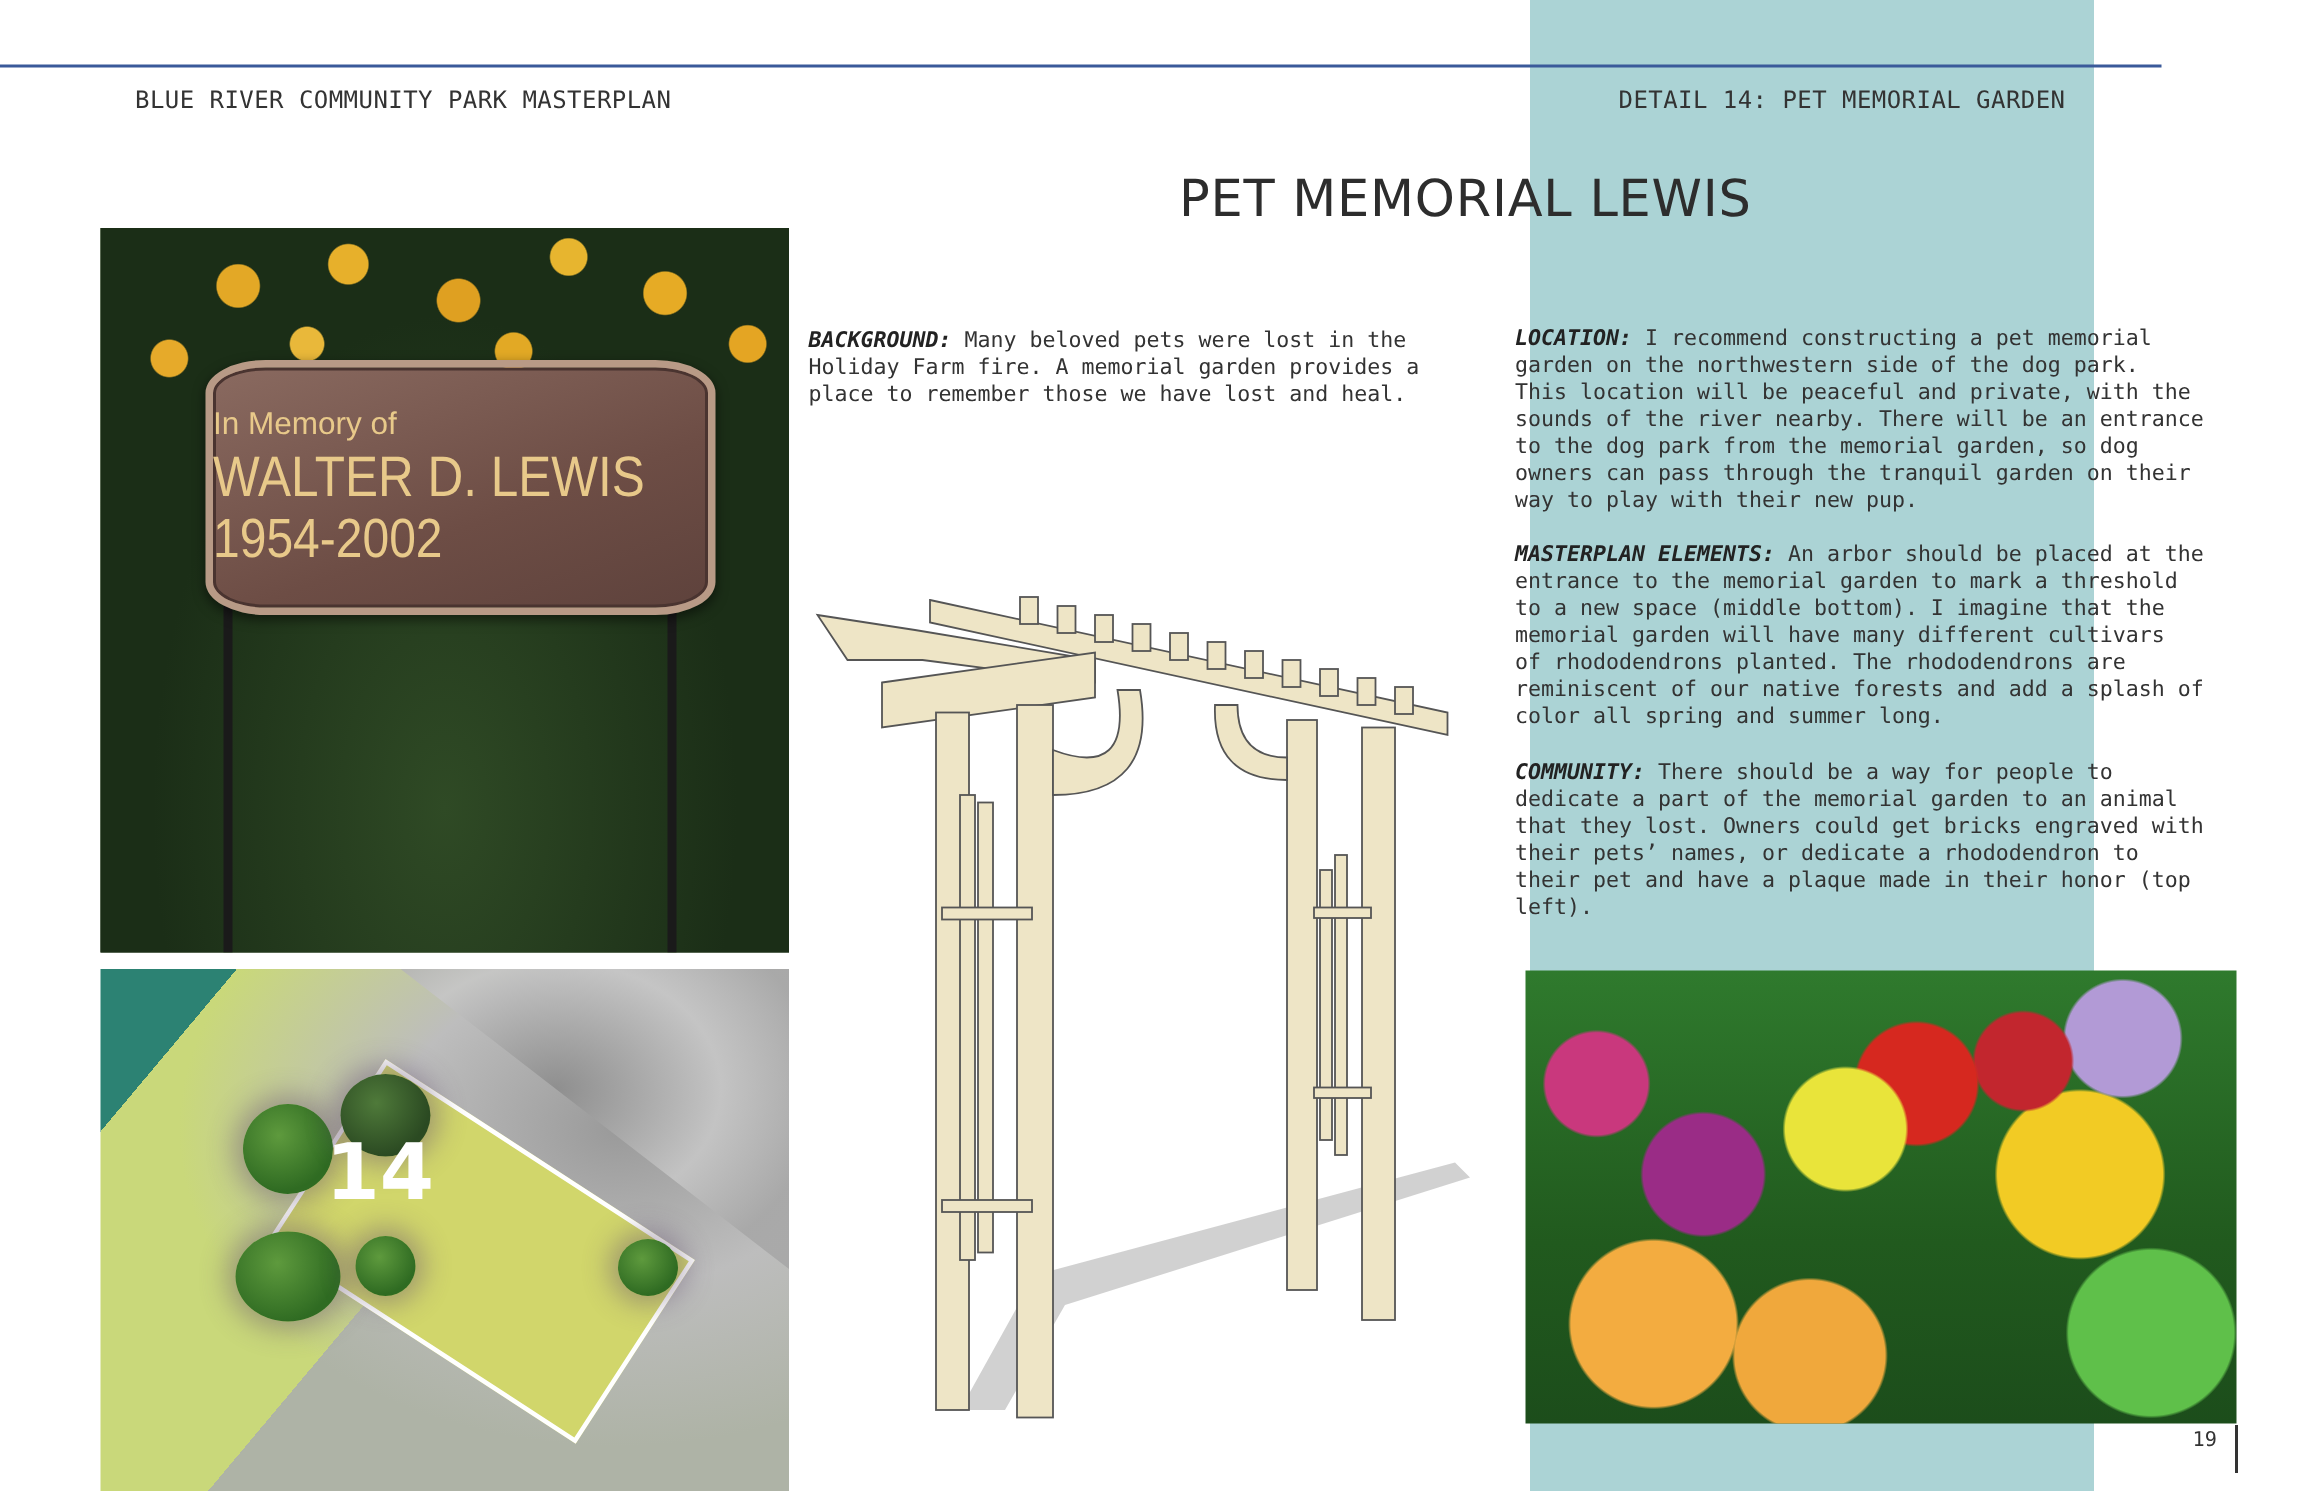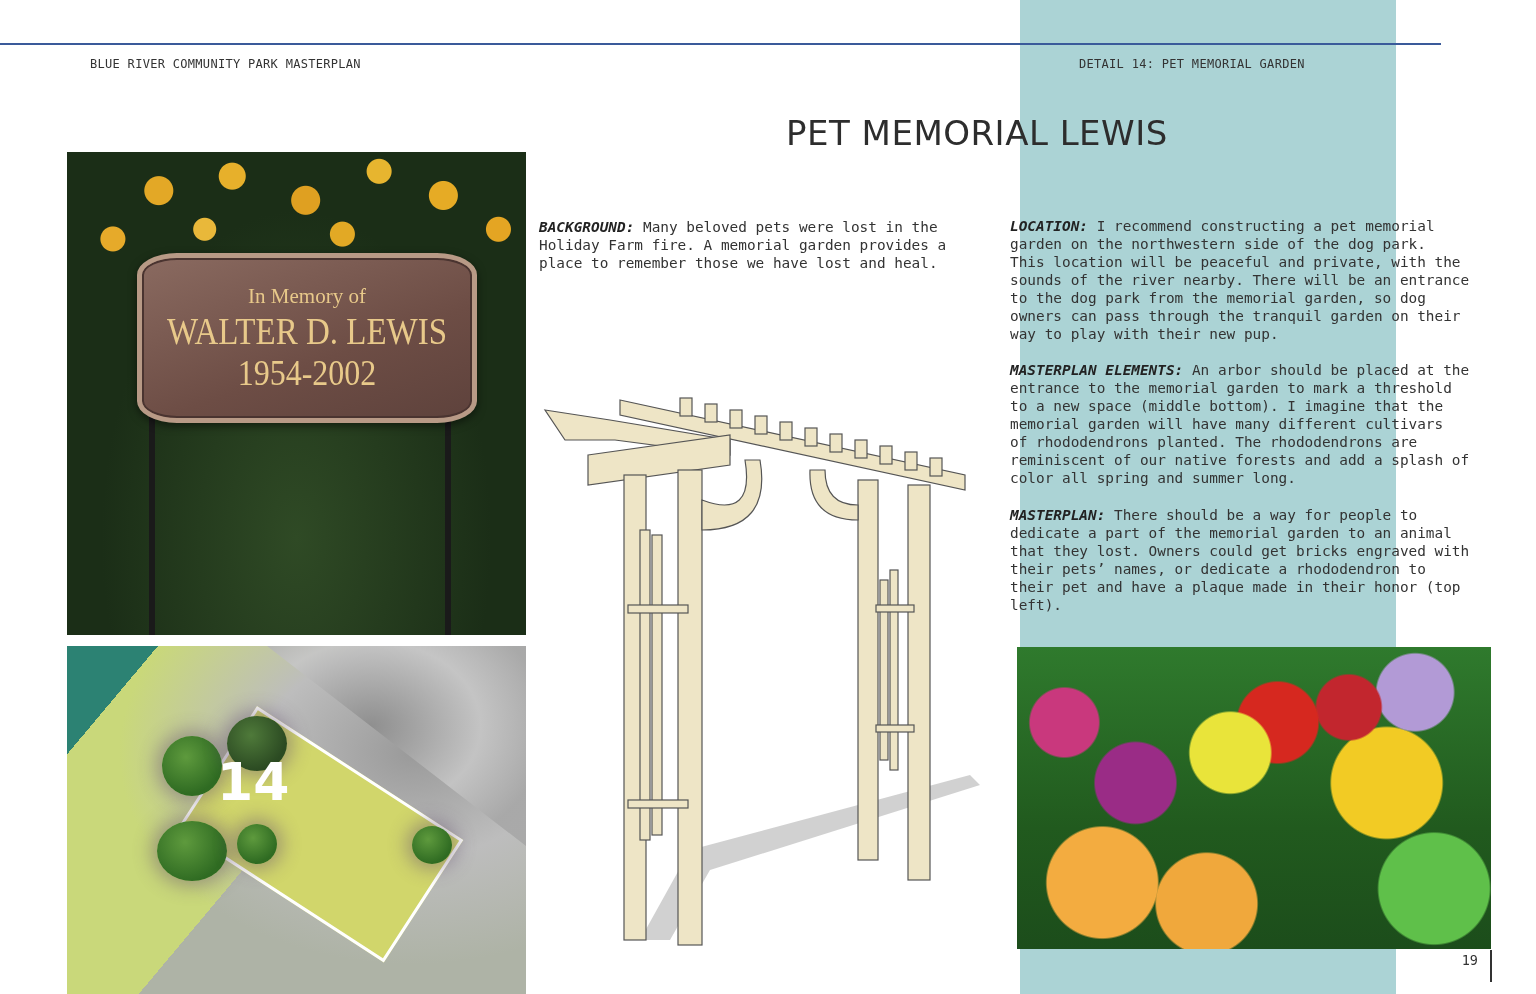--- a/index.html
+++ b/index.html
@@ -3,21 +3,21 @@
 <meta charset="utf-8">
 <style>
   html, body { margin:0; padding:0; }
   body {
     width:1536px; height:994px; position:relative; overflow:hidden;
     background:#ffffff; color:#2b2b2b;
     font-family:"DejaVu Sans Mono", "Liberation Mono", monospace;
   }
   .teal-panel { position:absolute; left:1020px; top:0; width:376px; height:994px; background:#abd3d5; }
   .rule { position:absolute; left:0; top:43px; width:1441px; height:2px; background:#3a5a9a; }
-  .running-head { position:absolute; top:57px; font-size:12px; letter-spacing:0.3px; color:#333; white-space:nowrap; }
+  .running-head { position:absolute; top:57px; font-size:16px; letter-spacing:0.3px; color:#333; white-space:nowrap; }
   .title {
     position:absolute; left:786px; top:113px; font-family:"DejaVu Sans", "Liberation Sans", sans-serif;
     font-size:34px; letter-spacing:0.5px; color:#2d2d2d; font-weight:400; white-space:nowrap;
   }
   .text-block { position:absolute; font-size:14.4px; line-height:18px; color:#333; white-space:pre-line; }
   .text-block b { font-style:italic; font-weight:bold; color:#222;text-align:center; }
   .photo { position:absolute; overflow:hidden; }
 
   
   .plaque-photo { left:67px; top:152px; width:459px; height:483px;
@@ -28,25 +28,25 @@
       radial-gradient(circle at 68% 4%, #e7b52f 0 12px, transparent 13px),
       radial-gradient(circle at 82% 9%, #e6ab25 0 14px, transparent 15px),
       radial-gradient(circle at 10% 18%, #e6aa2a 0 12px, transparent 13px),
       radial-gradient(circle at 94% 16%, #e4a523 0 12px, transparent 13px),
       radial-gradient(circle at 30% 16%, #e9b83a 0 11px, transparent 12px),
       radial-gradient(circle at 60% 17%, #e2a925 0 12px, transparent 13px),
       radial-gradient(ellipse at 50% 80%, #2f4a25 0, #1b2e17 60%),
       linear-gradient(#3d5a2a, #223818);
   }
   .plaque {
-    position:absolute; left:70px; top:101px; width:330px; height:160px;
+    position:absolute; left:70px; top:88px; width:330px; height:160px;
     background:linear-gradient(160deg,#8a6a60,#6d4d45 60%,#5e423c);
     border:5px solid #b89a86; border-radius:40px / 22px;
     box-shadow:0 0 0 2px #4a3430 inset, 0 3px 8px rgba(0,0,0,.5);
-    text-align:center; font-family:Liberation Serif, serif; color:#e8c98a;
+    font-family:Liberation Sans, sans-serif; color:#e8c98a;
   }
   .plaque .l1 { margin-top:26px; font-size:21px; }
   .plaque .l2 { margin-top:4px; font-size:33px; letter-spacing:0px; transform:scaleY(1.15); }
   .plaque .l3 { margin-top:4px; font-size:32px; transform:scaleY(1.15); }
   .plaque-leg { position:absolute; top:248px; width:6px; height:235px; background:#1a1a1a; }
 
   
   .plan-photo { left:67px; top:646px; width:459px; height:356px;
     background:
       radial-gradient(ellipse at 75% 30%, #9a9a9a 0, #bdbdbd 30%, transparent 60%),
@@ -176,21 +176,21 @@
 way to play with their new pup.</span></div>
 
 <div class="text-block" style="left:1010px;top:361px;width:500px;"><b>MASTERPLAN ELEMENTS:</b><span> An arbor should be placed at the
 entrance to the memorial garden to mark a threshold
 to a new space (middle bottom). I imagine that the
 memorial garden will have many different cultivars
 of rhododendrons planted. The rhododendrons are
 reminiscent of our native forests and add a splash of
 color all spring and summer long.</span></div>
 
-<div class="text-block" style="left:1010px;top:506px;width:500px;"><b>MASTERPLAN:</b><span> There should be a way for people to
+<div class="text-block" style="left:1010px;top:506px;width:500px;"><b>COMMUNITY:</b><span> There should be a way for people to
 dedicate a part of the memorial garden to an animal
 that they lost. Owners could get bricks engraved with
 their pets’ names, or dedicate a rhododendron to
 their pet and have a plaque made in their honor (top
 left).</span></div>
 
 <div class="photo rhodo-photo"></div>
 
 <div class="pagenum-box">
   <span class="pagenum">19</span>

